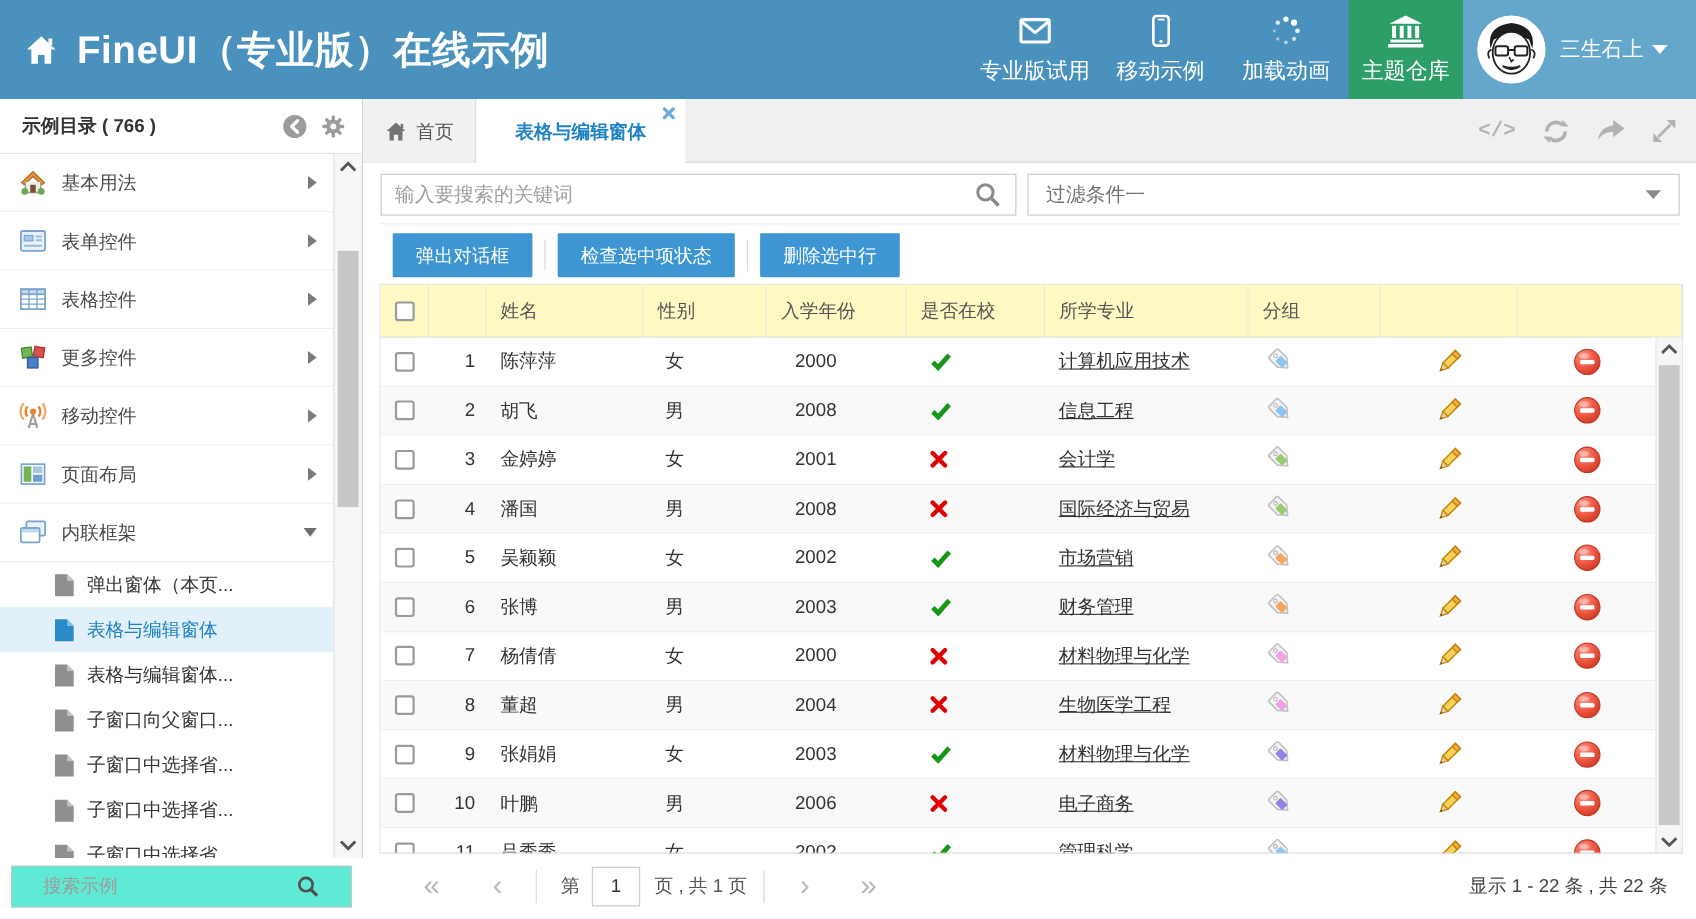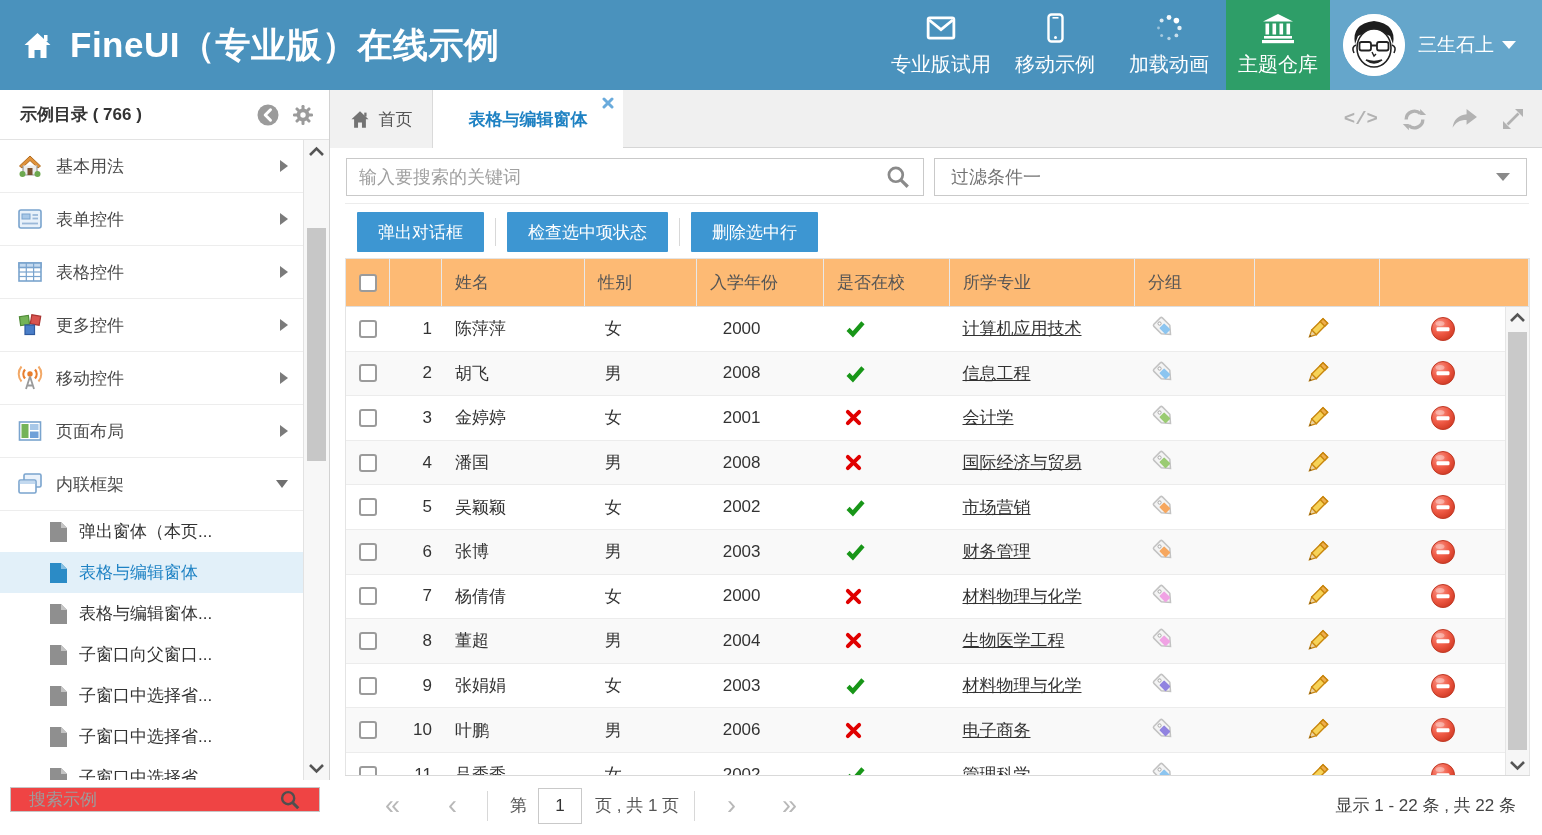--- a/index.html
+++ b/index.html
@@ -30,21 +30,21 @@
 .group-item{height:53px;display:flex;align-items:center;padding-left:17px;gap:13px;border-bottom:1px solid #ededed;cursor:pointer;background:#fff;}
 .gi-label{font-size:17px;color:#4a4a4a;}
 .gi-arrow{margin-left:auto;margin-right:15px;width:0;height:0;border-top:6px solid transparent;border-bottom:6px solid transparent;border-left:8px solid #7b7b7b;}
 .gi-arrow.expanded{border-left:6.5px solid transparent;border-right:6.5px solid transparent;border-top:8px solid #6f6f6f;border-bottom:none;}
 .sub-item{height:41px;display:flex;align-items:center;padding-left:49px;gap:11px;font-size:17px;color:#333;cursor:pointer;}
 .sub-item.selected{background:#e2f0f9;color:#1e82c4;}
 .sb-scroll{position:absolute;top:50px;right:0;width:26px;height:640px;background:#f7f7f7;border-left:1px solid #e2e2e2;}
 .sb-scroll .thumb{position:absolute;left:3px;right:3px;top:88px;height:233px;background:#c7c7c7;cursor:pointer;}
 .scroll-chevron{position:absolute;left:4px;cursor:pointer;}
 .sb-search{position:absolute;left:0;bottom:0;width:330px;height:55px;padding:7px 10px 9px 10px;background:#fff;}
-.sb-search-box{height:25px;border:1px solid #c6c6c6;display:flex;align-items:center;padding:0 18px;background:#ef4444;}
+.sb-search-box{height:38px;border:1px solid #c6c6c6;display:flex;align-items:center;padding:0 28px;background:#5eead4;}
 .sb-search-box input{border:none;outline:none;flex:1;font-size:17px;color:#333;background:transparent;}
 .sb-search-box input::placeholder{color:#9c9c9c;}
 
 
 .main{position:absolute;left:330px;top:90px;width:1212px;height:745px;background:#fff;}
 .tabbar{position:absolute;top:0;left:0;width:100%;height:58px;background:#f0f0f0;border-bottom:1px solid #d6d6d6;}
 .tab{position:absolute;top:0;height:58px;display:flex;align-items:center;justify-content:center;font-size:17px;cursor:pointer;}
 .tab-home{left:0;width:103px;gap:9px;color:#555;border-right:1px solid #dadada;background:#f1f1f1;}
 .tab-active{left:103px;width:190px;height:59px;background:#fff;color:#1f82c3;font-weight:bold;z-index:2;}
 .tab-close{position:absolute;top:7px;right:9px;cursor:pointer;}
@@ -58,21 +58,21 @@
 .filter-select{position:absolute;left:604px;top:68px;width:593px;height:38px;border:1px solid #c9c9c9;display:flex;align-items:center;padding:0 16px;font-size:18px;color:#737373;cursor:pointer;}
 .filter-caret{margin-left:auto;width:0;height:0;border-left:7px solid transparent;border-right:7px solid transparent;border-top:8px solid #8a8a8a;}
 .toolbar-line{position:absolute;left:15px;top:113px;width:1184px;height:1px;background:#ececec;}
 .btn-row{position:absolute;left:27px;top:122px;height:40px;display:flex;align-items:center;}
 .btn{height:40px;background:#3d96d2;color:#fff;font-size:17px;border:none;padding:0 21px;cursor:pointer;display:flex;align-items:center;border-radius:1px;}
 .btn-divider{width:1px;height:28px;background:#d8d8d8;margin:0 11px;}
 
 
 .grid{position:absolute;left:15px;top:168px;width:1185px;height:517px;border:1px solid #e4e4e4;border-bottom:none;}
 .g-row{display:flex;align-items:center;}
-.g-header{height:48px;background:#fdba74;border-bottom:1px solid #dedede;}
+.g-header{height:48px;background:#fef9c3;border-bottom:1px solid #dedede;}
 .g-header .g-cell{height:100%;display:flex;align-items:center;border-right:1px solid #e8e8e8;color:#555;padding-left:13px;}
 .g-header .c-check{justify-content:center;padding-left:0;}
 .g-cell{font-size:17px;display:flex;align-items:center;}
 .c-check{width:44px;justify-content:center;}
 .c-num{width:52px;}
 .c-name{width:143px;}
 .c-gender{width:112px;}
 .c-year{width:127px;}
 .c-inschool{width:126px;}
 .c-major{width:185px;}

